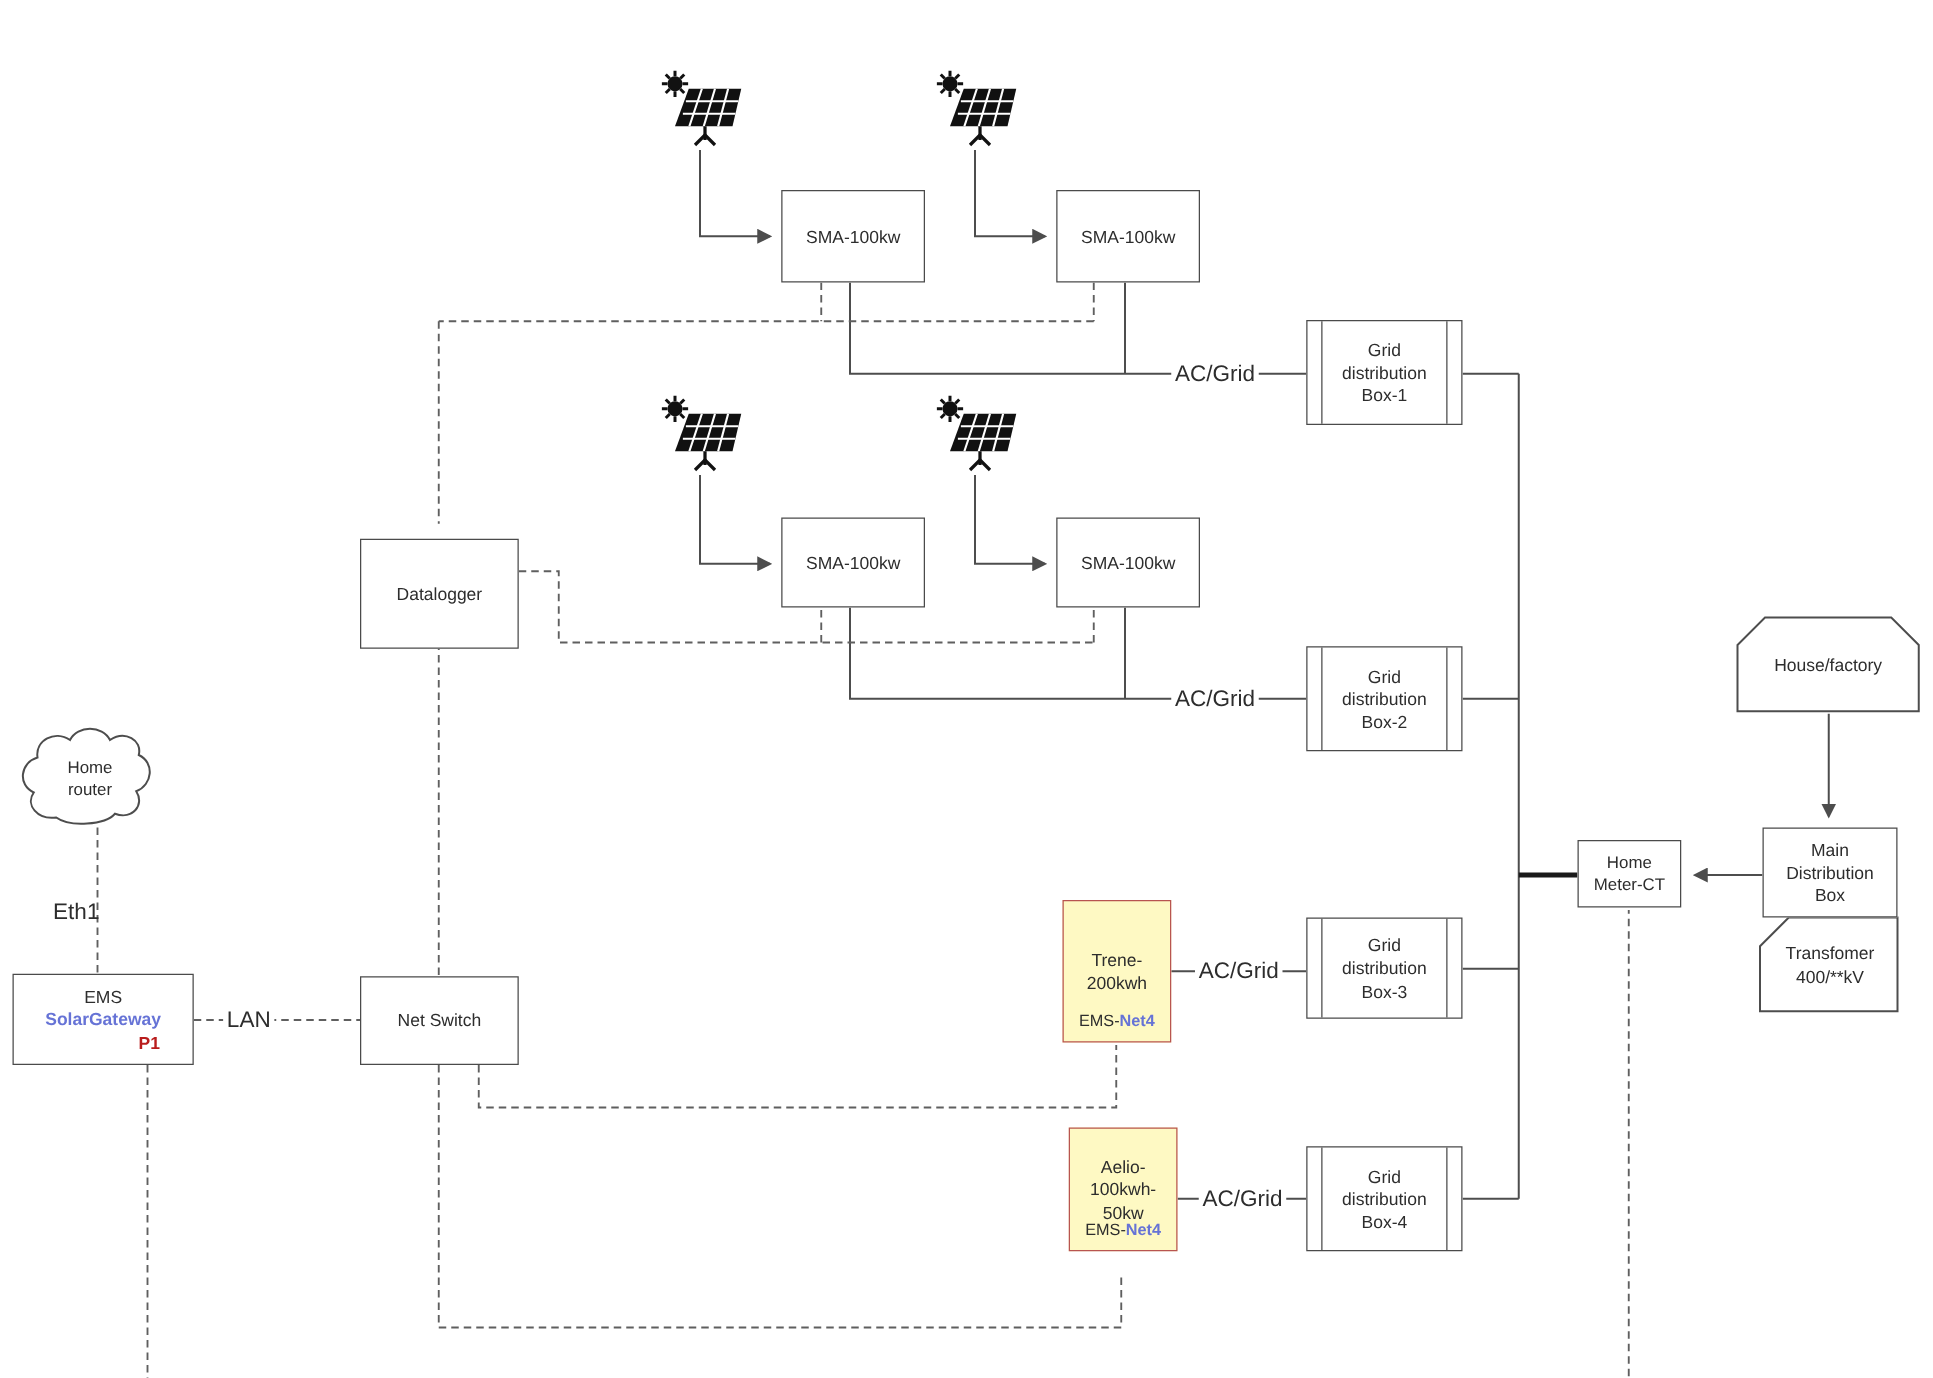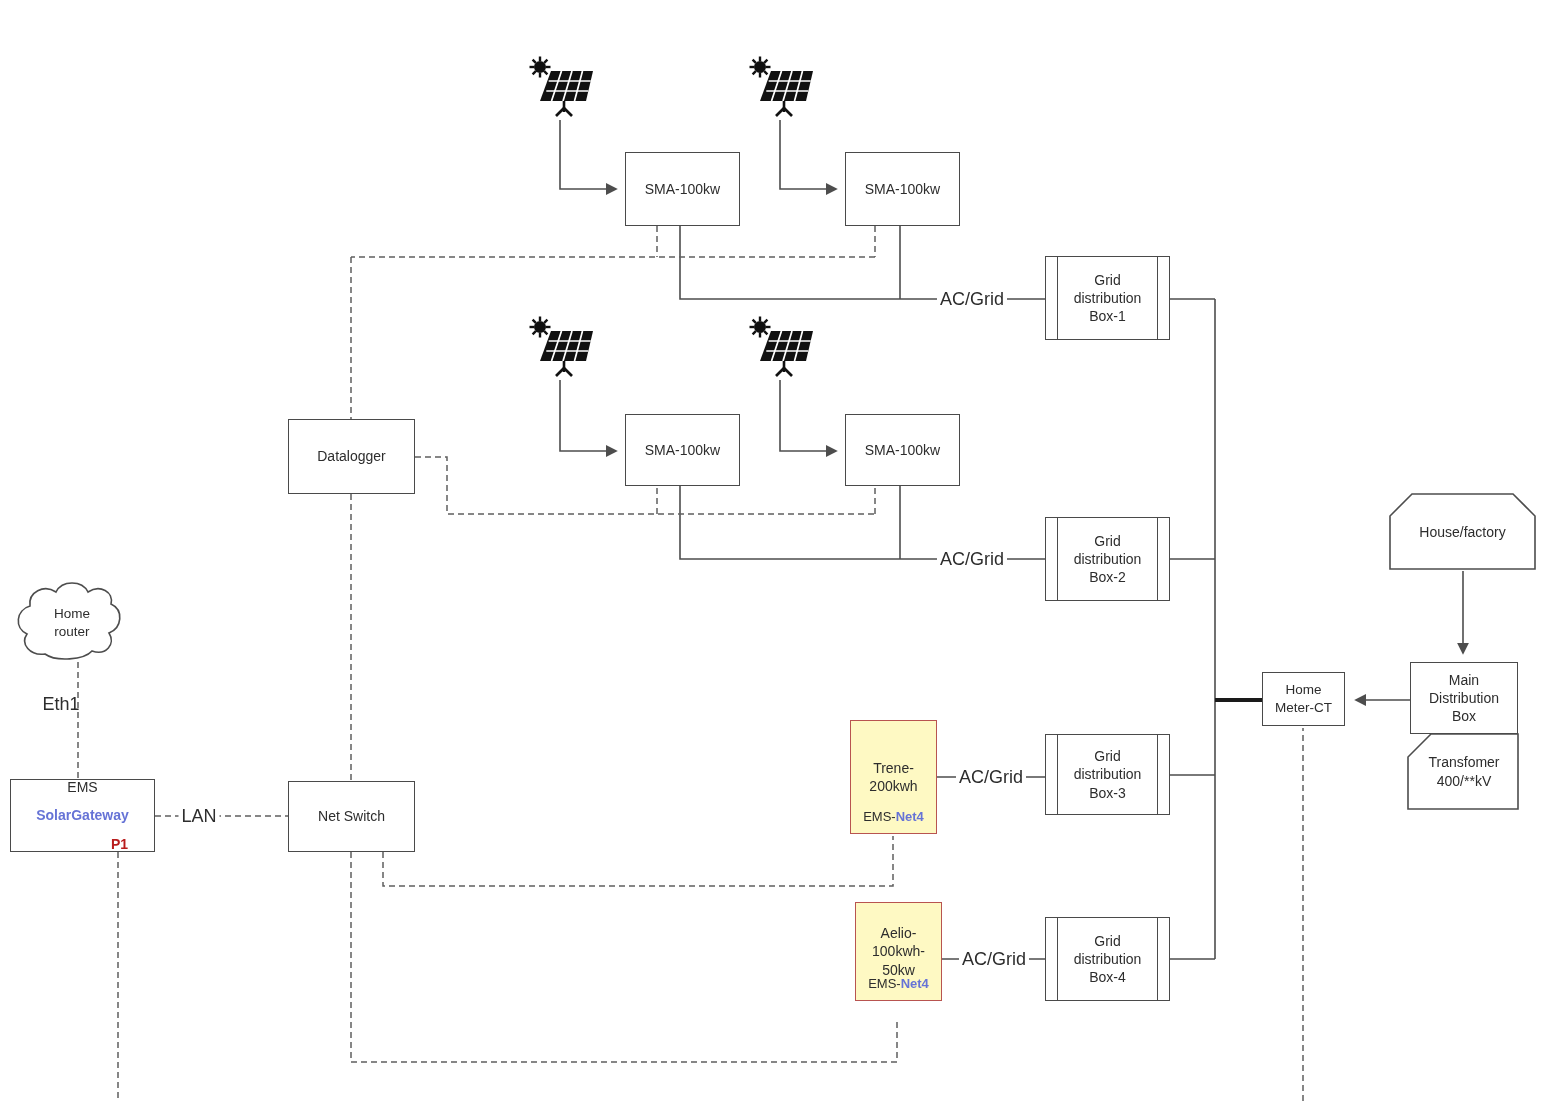--- a/index.html
+++ b/index.html
@@ -13,21 +13,21 @@
   .gridbox::before{left:11px;}
   .gridbox::after{right:11px;}
   .battery{background:#fef9c3;border:1.6px solid #b85450;}
   .battery .ems-tag{position:absolute;bottom:7px;left:0;right:0;font-size:13px;white-space:nowrap;}
   .accent{color:#6673d6;font-weight:bold;}
   .bold-dark{color:#b91c1c;font-weight:bold;}
   .shape-label{position:absolute;display:flex;align-items:center;justify-content:center;
                text-align:center;font-size:14px;line-height:1.3;white-space:pre-line;background:transparent;}
   .edge-label{position:absolute;transform:translate(-50%,-50%);background:#fff;padding:0 3px;
               font-size:18px;white-space:nowrap;}
-  .ems-stack{gap:10px;}
+  .ems-stack{gap:0;}
   .ems-p1{align-self:flex-end;margin-right:26px;}
 </style>
 </head>
 <body>
 
 <div class="canvas">
 
   <svg class="wires" width="1546" height="1102" viewBox="0 0 1546 1102">
     <defs>
       <marker id="arr" viewBox="0 0 10 10" refX="8.5" refY="5" markerWidth="7.5" markerHeight="7.5" orient="auto-start-reverse">
@@ -131,21 +131,21 @@
     <span>Grid
 distribution
 Box-3</span>
   </div>
   <div class="node gridbox" style="left:1045px;top:873px;width:125px;height:84px">
     <span>Grid
 distribution
 Box-4</span>
   </div>
 
-  <div class="node" style="left:288px;top:375px;width:127px;height:75px">
+  <div class="node" style="left:288px;top:387px;width:127px;height:88px">
     <span>Datalogger</span>
   </div>
   <div class="node" style="left:288px;top:737px;width:127px;height:71px">
     <span>Net Switch</span>
   </div>
 
   <div class="node ems-stack" style="left:10px;top:735px;width:145px;height:73px">
     <span>EMS</span>
     <span class="accent">SolarGateway</span>
     <span class="bold-dark ems-p1">P1</span>
@@ -182,16 +182,16 @@
   </div>
   <div class="shape-label" style="left:33px;top:555px;width:78px;height:48px;font-size:13.5px">
     <span>Home
 router</span>
   </div>
 
   <div class="edge-label" style="left:972px;top:255px">AC/Grid</div>
   <div class="edge-label" style="left:972px;top:515px">AC/Grid</div>
   <div class="edge-label" style="left:991px;top:733px">AC/Grid</div>
   <div class="edge-label" style="left:994px;top:915px">AC/Grid</div>
-  <div class="edge-label" style="left:61px;top:660px;background:transparent">Eth1</div>
+  <div class="edge-label" style="left:61px;top:686px;background:transparent">Eth1</div>
   <div class="edge-label" style="left:199px;top:772px">LAN</div>
 
 </div>
 
 </body></html>

